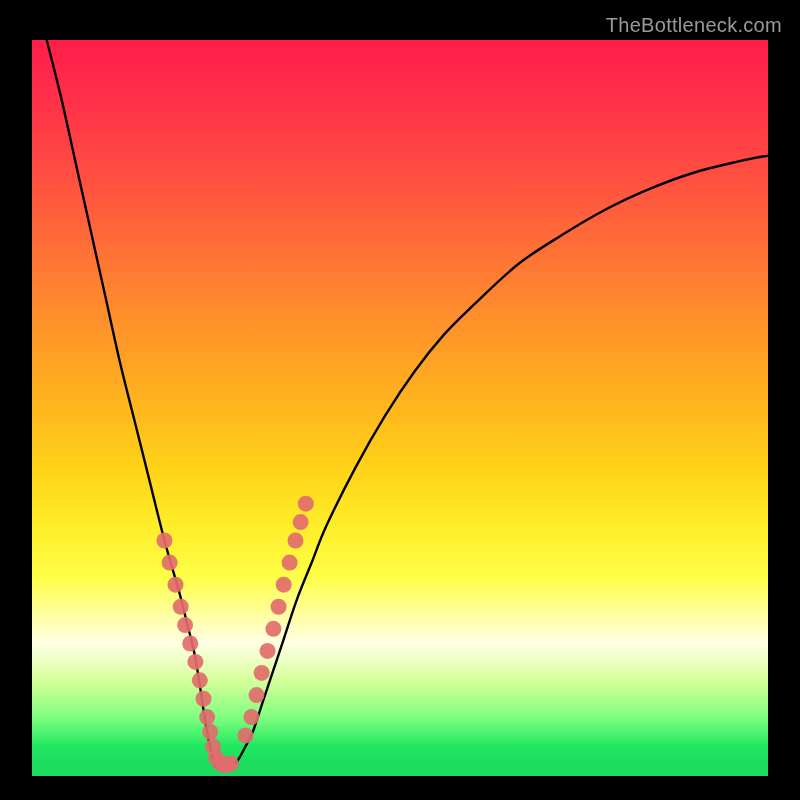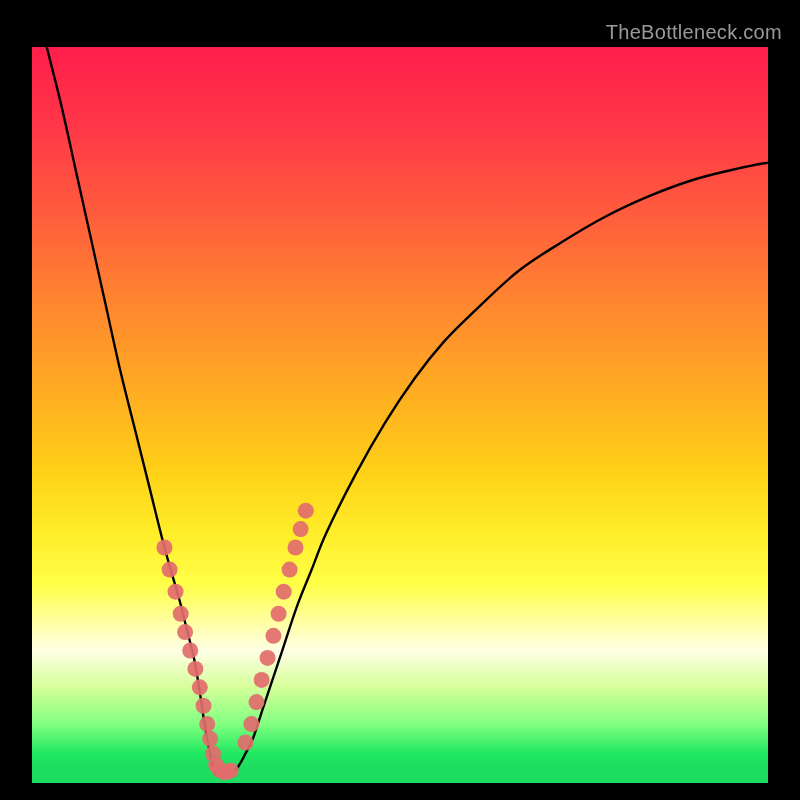--- a/index.html
+++ b/index.html
@@ -6,21 +6,21 @@
     margin: 0;
     padding: 0;
     width: 800px;
     height: 800px;
     background: #000;
     overflow: hidden;
     font-family: Arial, Helvetica, sans-serif;
   }
   .frame {
     position: absolute;
-    top: 15px;
+    top: 8px;
     left: 0;
     width: 800px;
     height: 732px;
     background: #000;
   }
   .plot-area {
     position: absolute;
     top: 32px;
     left: 32px;
     width: 736px;

